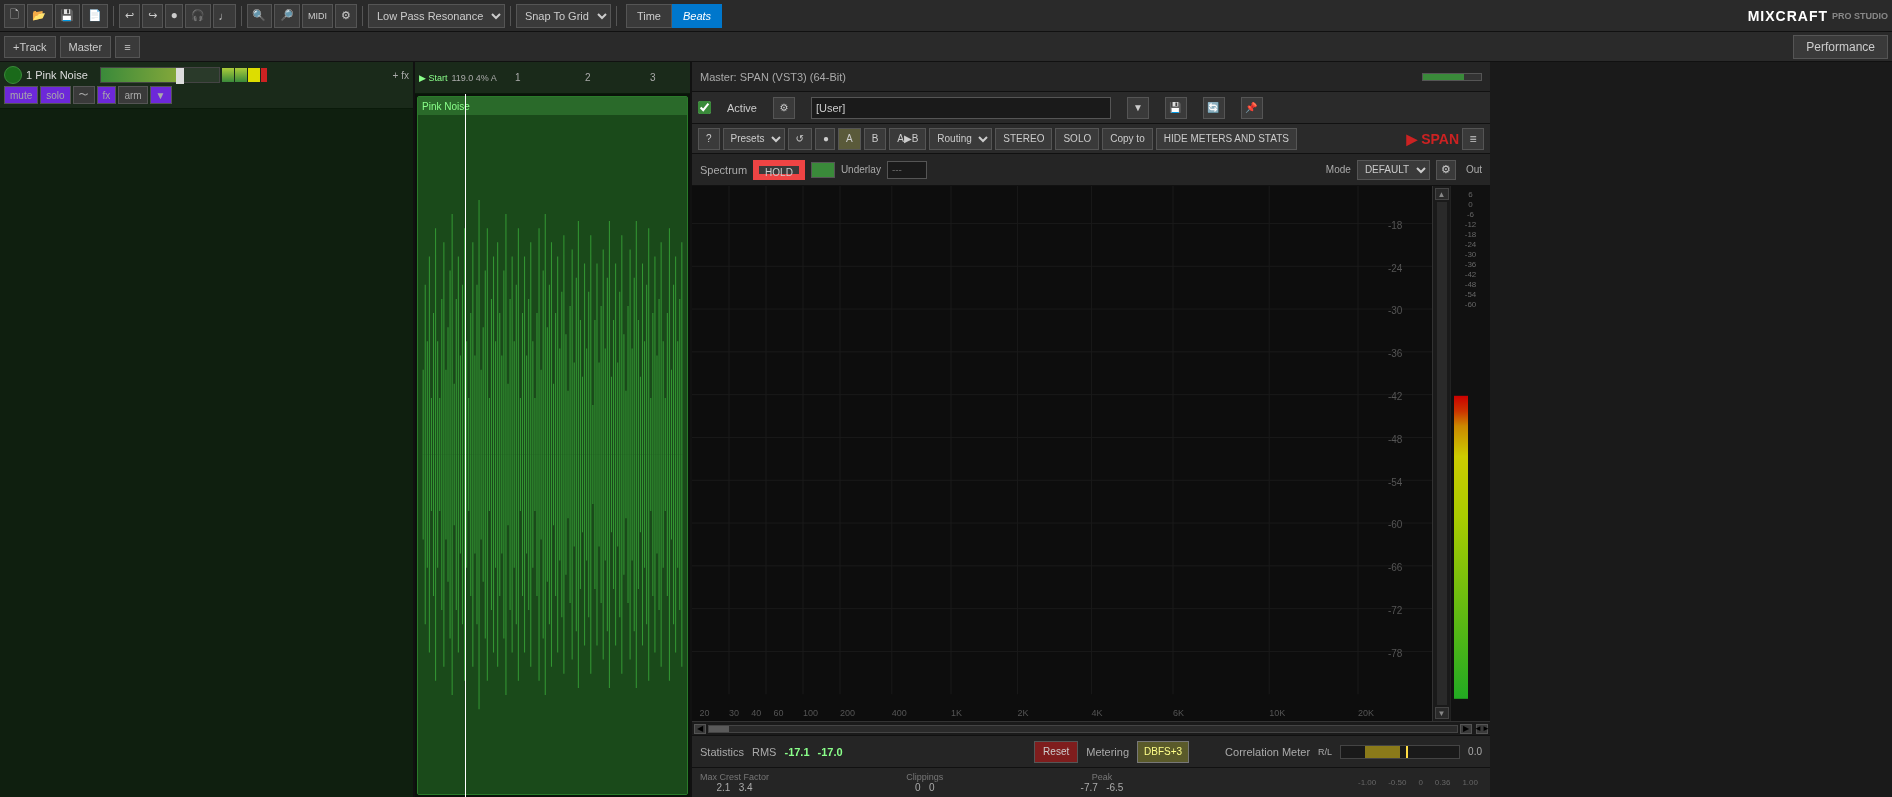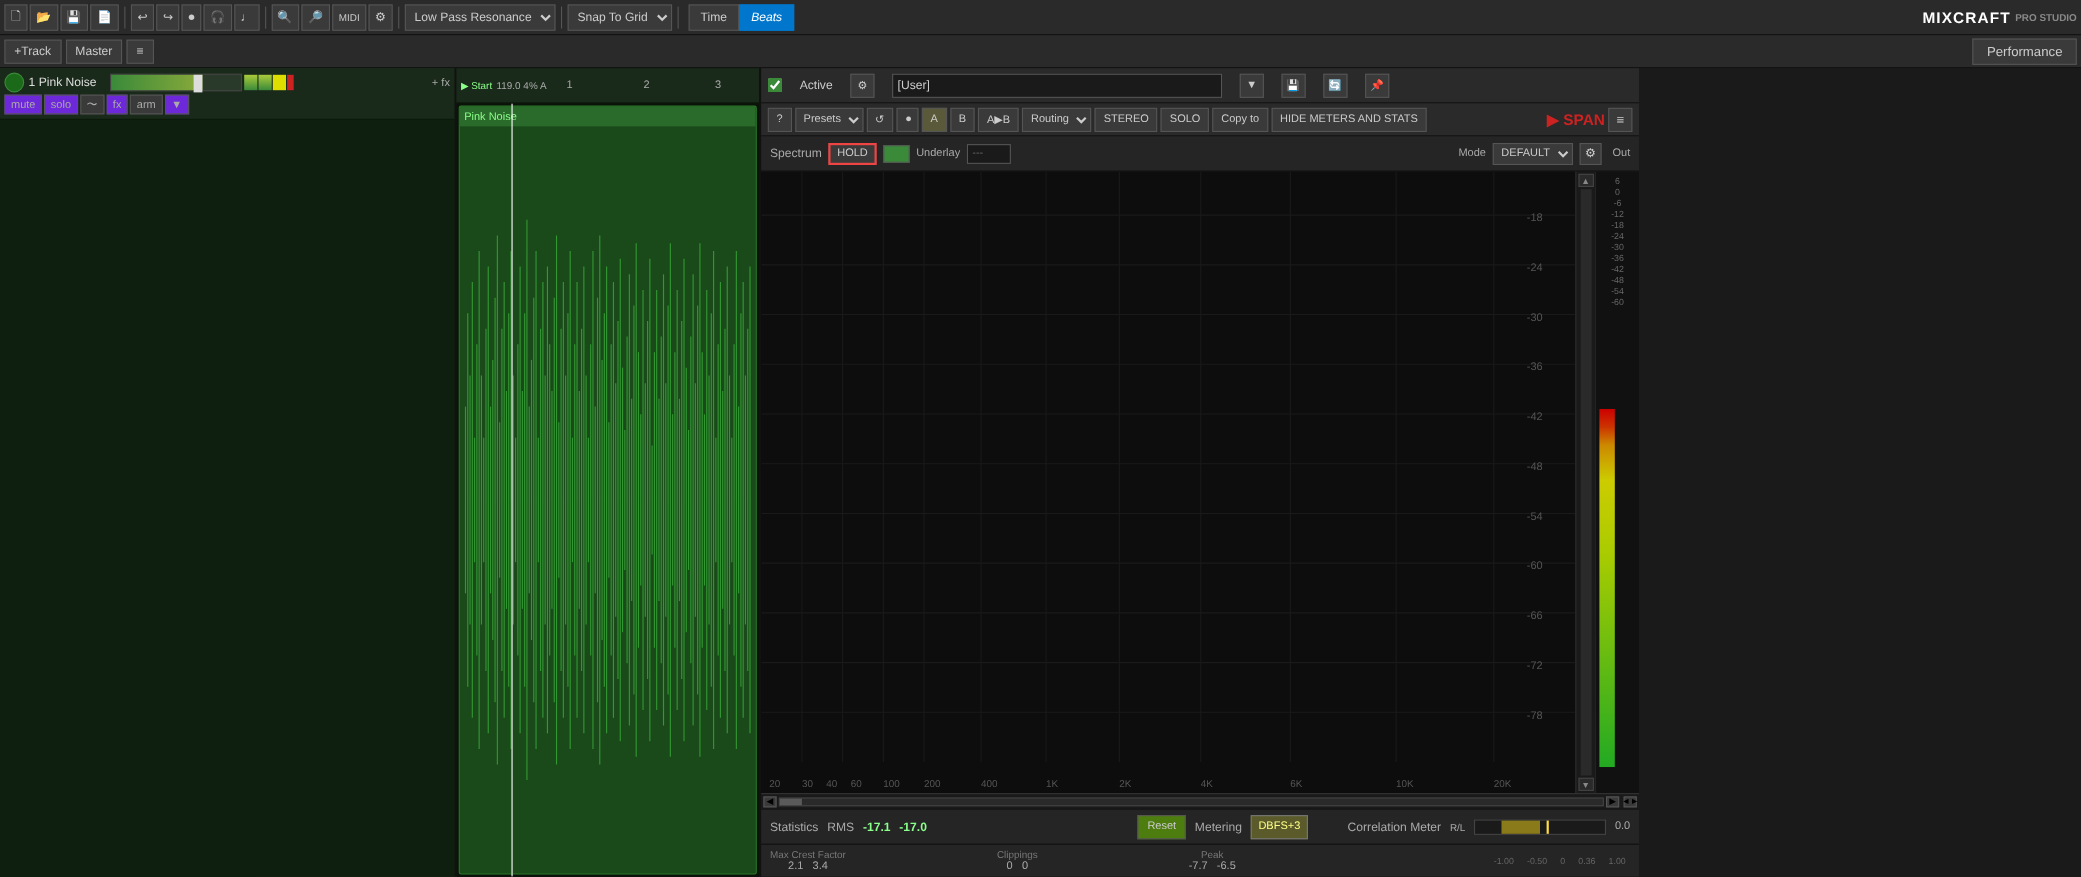--- a/index.html
+++ b/index.html
@@ -186,21 +186,21 @@
       width: 22px; height: 22px; cursor: pointer; font-size: 12px;
       display: flex; align-items: center; justify-content: center;
     }
 
     #vst-spectrum-header {
       background: #252525; height: 32px; display: flex; align-items: center;
       padding: 0 8px; gap: 6px; border-bottom: 1px solid #111;
     }
     .spectrum-label { color: #aaa; font-size: 11px; }
     .hold-btn {
-      background: #3a3a3a; border: 2px solid #ef4444; color: #ccc;
+      background: #3a3a3a; border: 6px solid #ef4444; color: #ccc;
       padding: 1px 6px; cursor: pointer; font-size: 10px; height: 20px;
     }
     .green-indicator { width: 24px; height: 16px; background: #3a8a3a; border: 1px solid #555; }
     .underlay-label { color: #aaa; font-size: 10px; }
     .underlay-field {
       background: #1a1a1a; border: 1px solid #555; color: #666;
       height: 18px; padding: 0 4px; font-size: 10px; width: 40px;
     }
     .mode-label { color: #aaa; font-size: 10px; margin-left: auto; }
     .mode-select {
@@ -235,21 +235,21 @@
     .scroll-thumb { width: 20px; height: 100%; background: #5a5a5a; }
 
     
     #stats-bar {
       background: #252525; height: 32px; display: flex; align-items: center;
       padding: 0 8px; gap: 8px; border-top: 1px solid #111;
     }
     .stats-label { color: #aaa; font-size: 11px; text-align: center; }
     .stats-value { color: #8aff8a; font-size: 11px; font-weight: bold; }
     .stats-reset-btn {
-      background: #4d7c0f; border: 1px solid #555; color: #ccc;
+      background: #7f1d1d; border: 1px solid #555; color: #ccc;
       padding: 1px 8px; cursor: pointer; font-size: 10px; height: 22px;
     }
     .metering-btn {
       background: #5a5a2a; border: 1px solid #777; color: #ffff88;
       padding: 1px 6px; cursor: pointer; font-size: 10px; height: 22px;
     }
 
     
     #stats-bar2 {
       background: #252525; height: 30px; display: flex; align-items: center;
@@ -646,20 +646,26 @@
             </g>
           </svg>
         </div>
       </div>
       <div class="playhead"></div>
     </div>
   </div>
 
   <div id="vst-panel">
 
+    <div id="vst-title-bar">
+      <span class="vst-title">Master: SPAN (VST3) (64-Bit)</span>
+      <div class="vst-progress-bar">
+        <div class="vst-progress-fill"></div>
+      </div>
+    </div>
 
     <div id="vst-controls">
       <input type="checkbox" class="vst-checkbox" checked="" style="">
       <span class="active-label">Active</span>
       <button class="vst-icon-btn">⚙</button>
       <input type="text" class="vst-preset-field" value="[User]" style="">
       <button class="vst-icon-btn">▼</button>
       <button class="vst-icon-btn">💾</button>
       <button class="vst-icon-btn">🔄</button>
       <button class="vst-icon-btn">📌</button>

